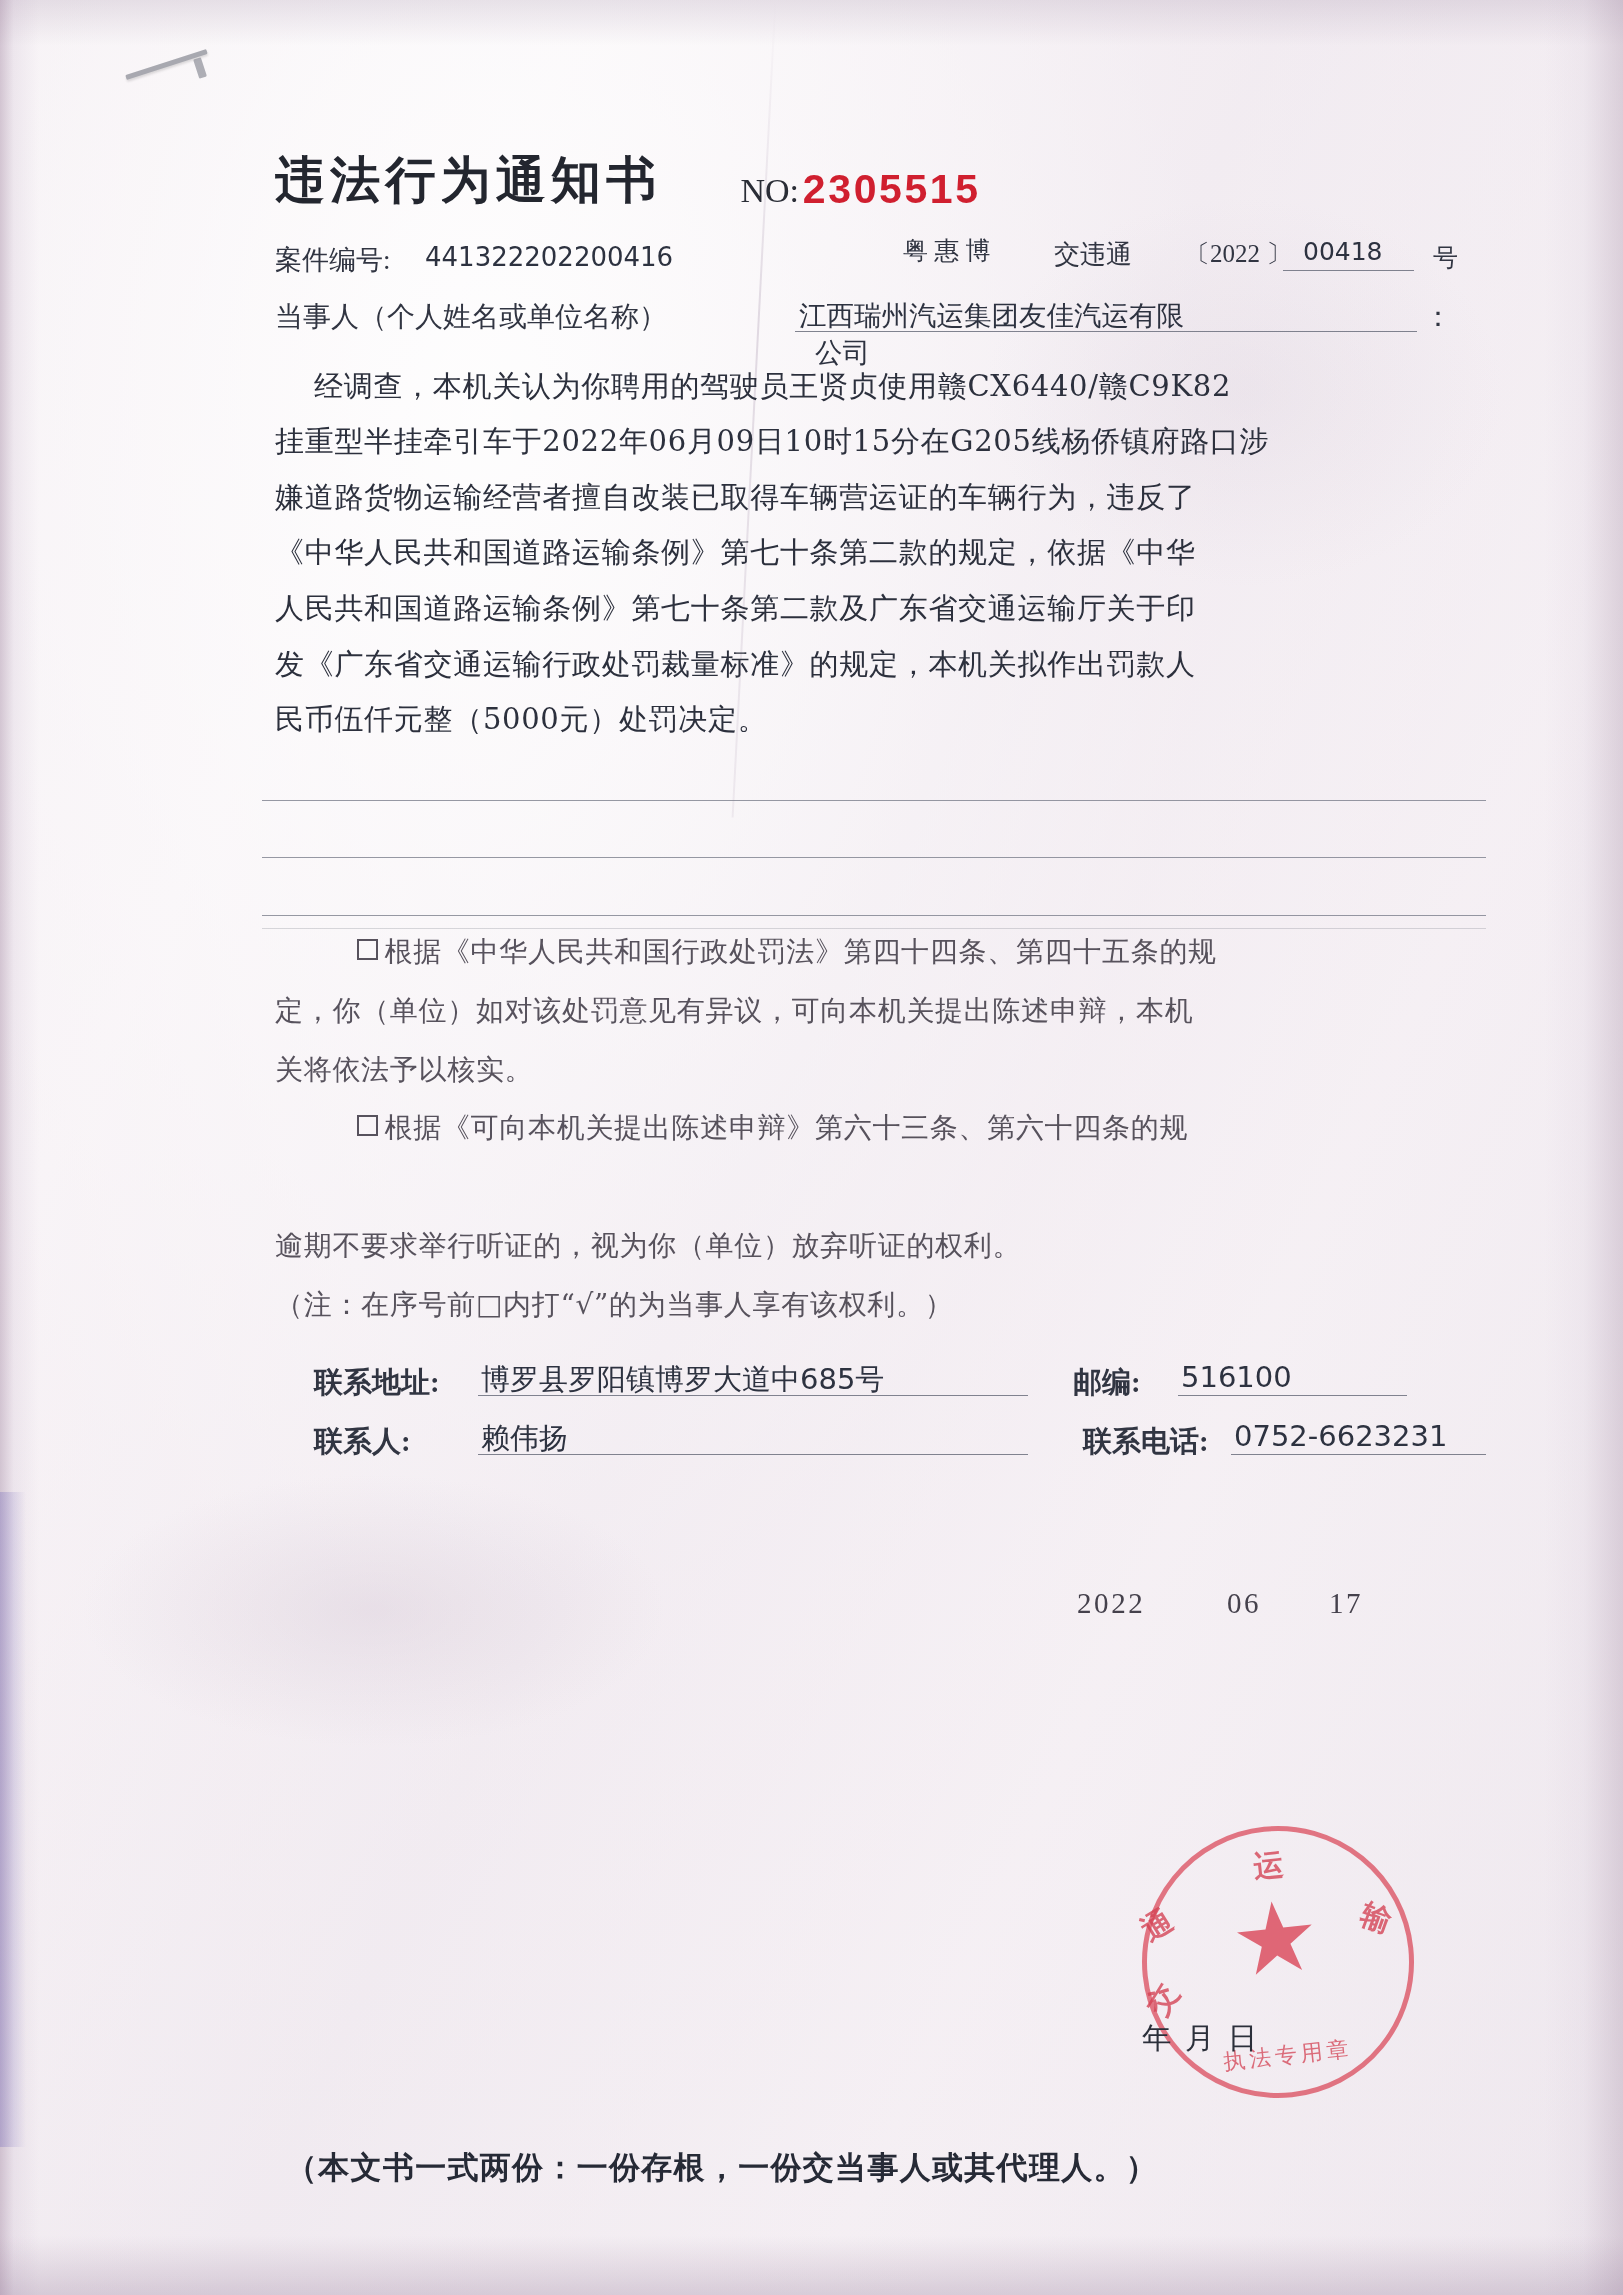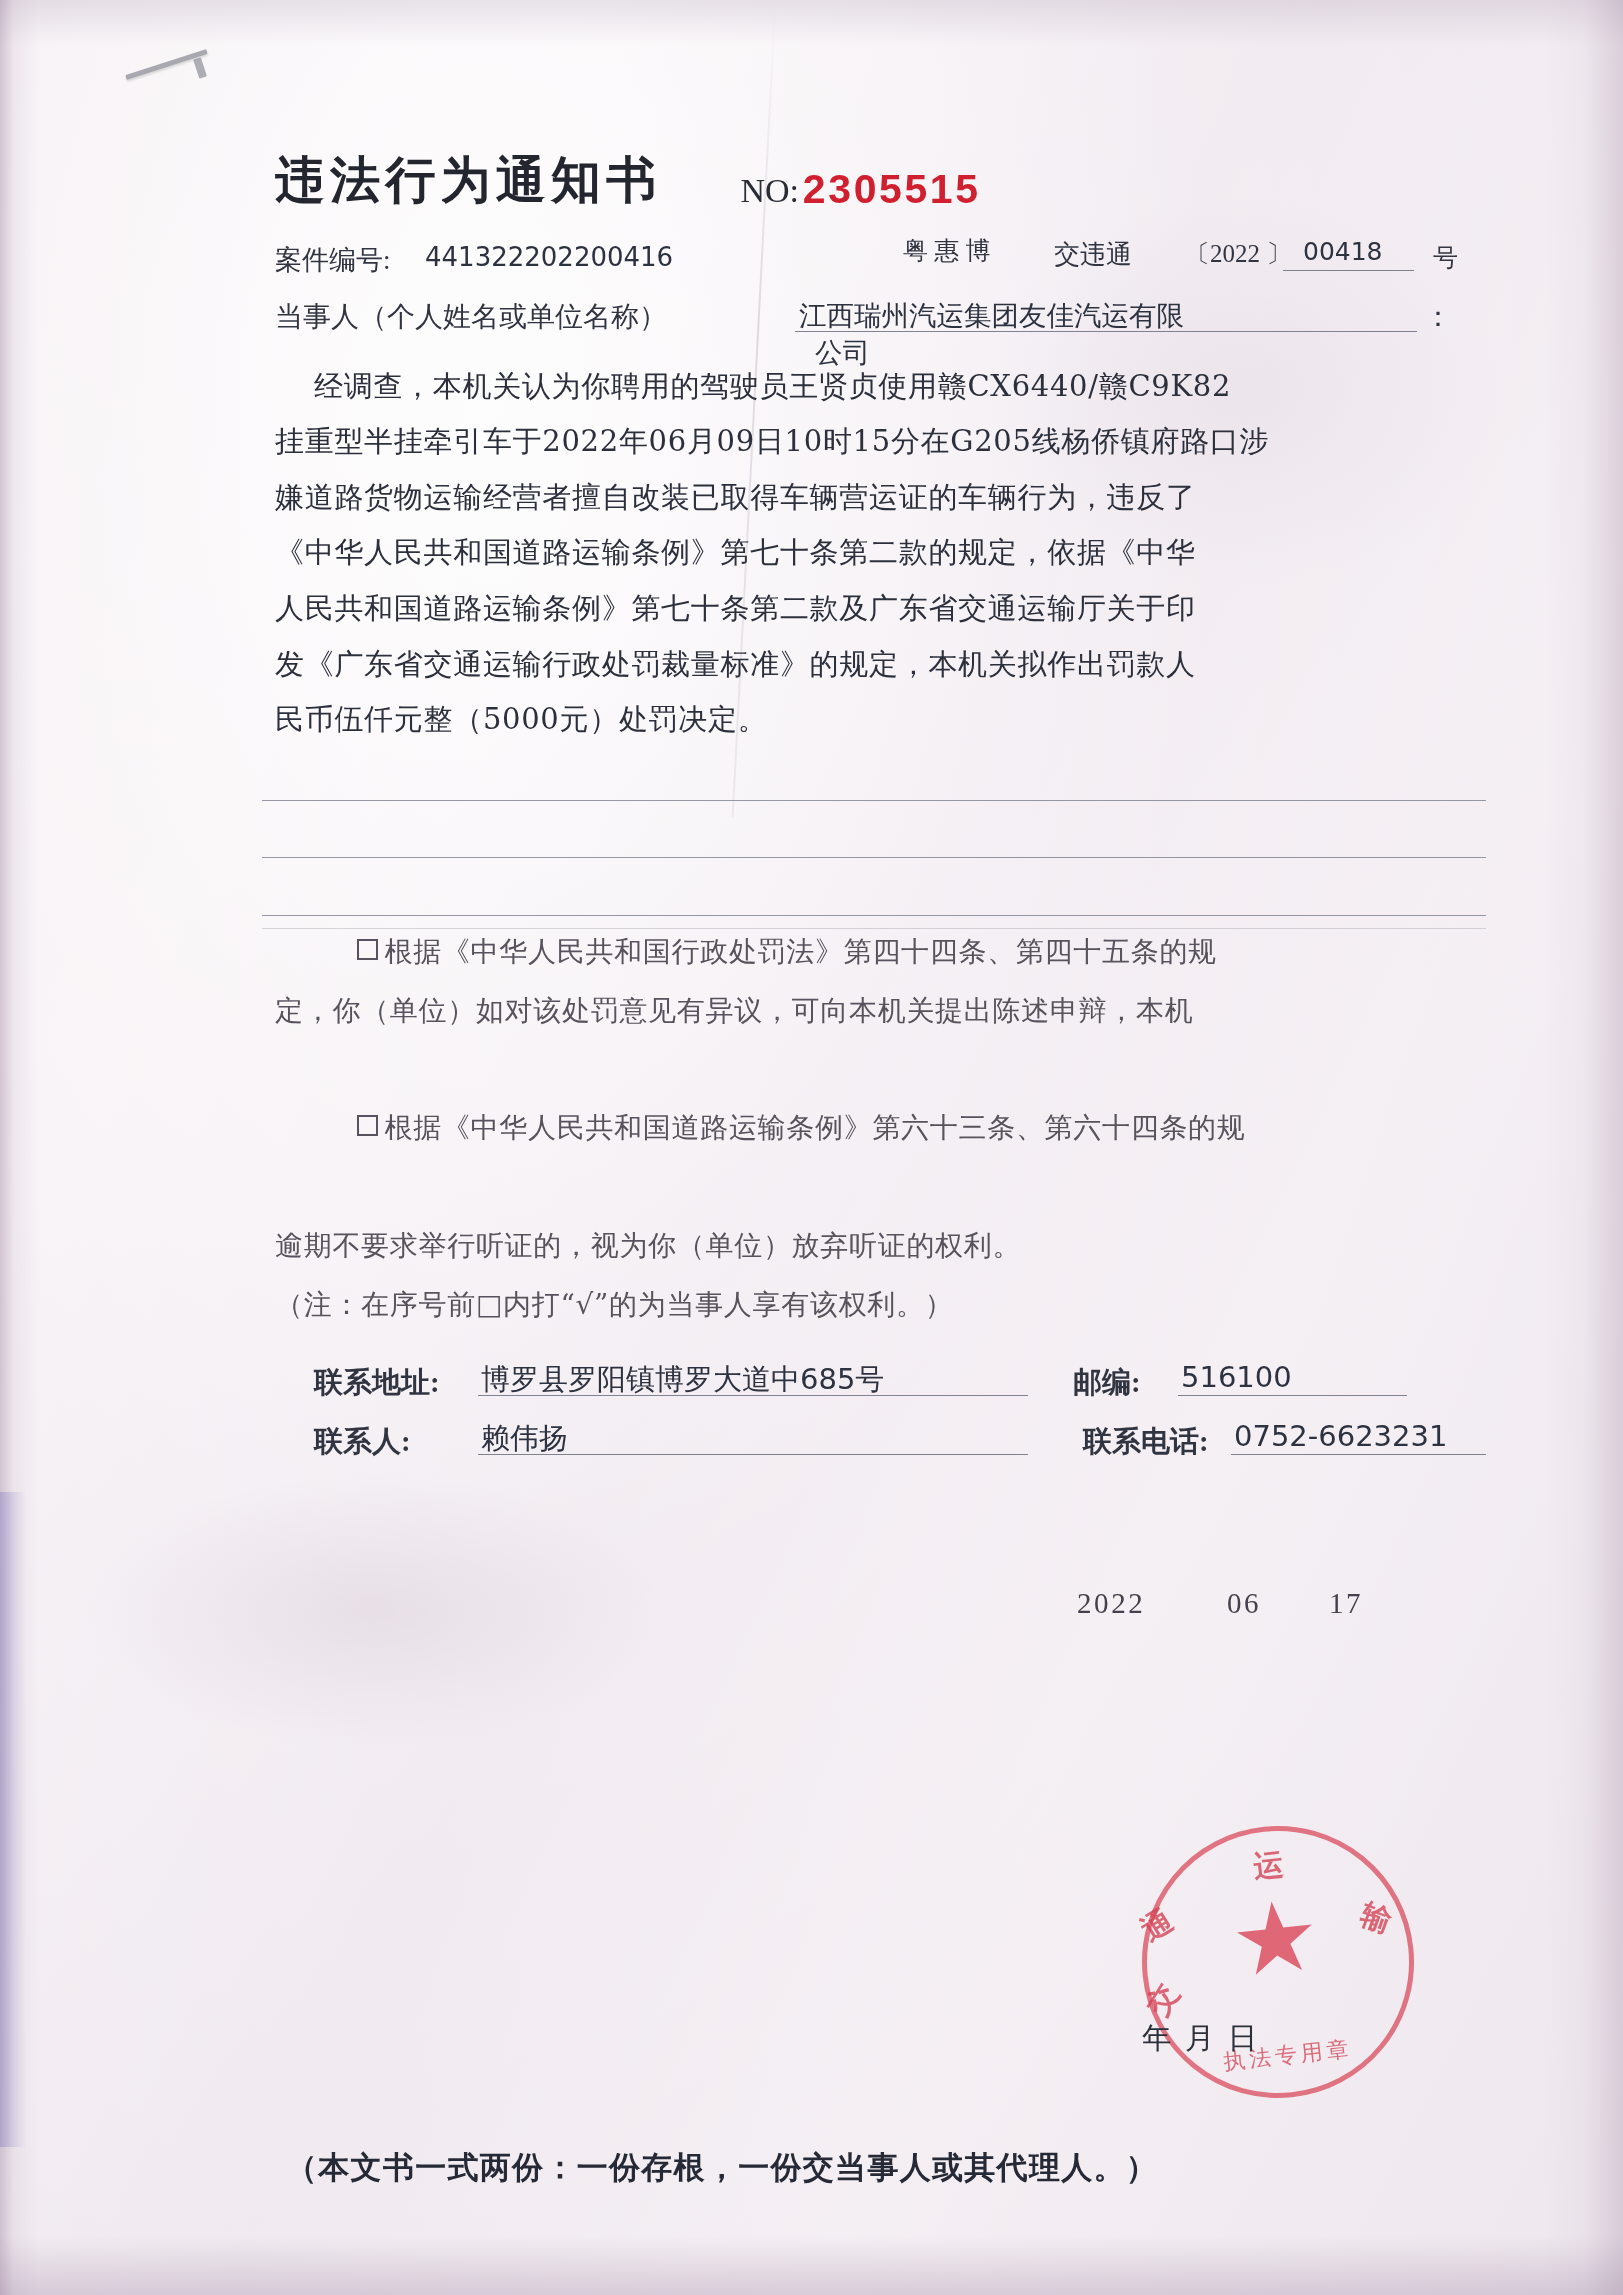--- a/index.html
+++ b/index.html
@@ -317,23 +317,24 @@
 
     <div class="rule thin" style="left:262px; top:800px; width:1224px;"></div>
     <div class="rule thin" style="left:262px; top:857px; width:1224px;"></div>
     <div class="rule thin" style="left:262px; top:915px; width:1224px;"></div>
     <div class="rule thin" style="left:262px; top:928px; width:1224px; opacity:0.25;"></div>
 
     <div class="notice-line" style="top:933px; left:357px;">
       <span class="checkbox"></span><span>根据《中华人民共和国行政处罚法》第四十四条、第四十五条的规</span>
     </div>
     <div class="notice-line" style="top:992px;">定，你（单位）如对该处罚意见有异议，可向本机关提出陈述申辩，本机</div>
+    <div class="notice-line" style="top:1051px;">关将依法予以核实。</div>
 
     <div class="notice-line" style="top:1109px; left:357px;">
-      <span class="checkbox"></span><span>根据《中华人民共和国道路运输条例》第六十三条、第六十四条的规</span>
+      <span class="checkbox"></span><span>根据《可向本机关提出陈述申辩》第六十三条、第六十四条的规</span>
     </div>
     <div class="notice-line" style="top:1227px;">逾期不要求举行听证的，视为你（单位）放弃听证的权利。</div>
     <div class="notice-line" style="top:1286px;">（注：在序号前□内打“√”的为当事人享有该权利。）</div>
 
     <div class="line" style="left:314px; top:1363px; font-size:29px; font-weight:bold;">联系地址:</div>
     <div class="line hand" style="left:481px; top:1360px; font-size:29px;">博罗县罗阳镇博罗大道中685号</div>
     <div class="rule" style="left:478px; top:1395px; width:550px;"></div>
 
     <div class="line" style="left:1073px; top:1363px; font-size:29px; font-weight:bold;">邮编:</div>
     <div class="line hand" style="left:1181px; top:1360px; font-size:29px;">516100</div>

